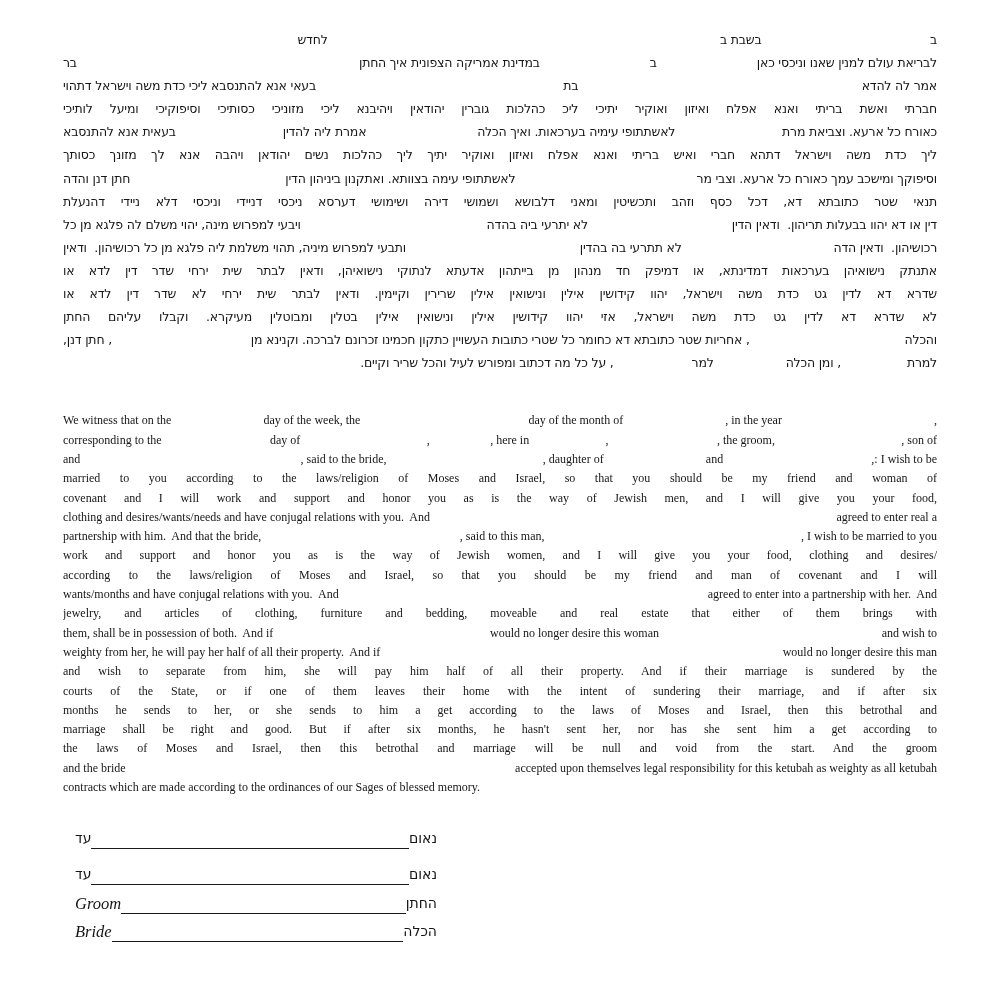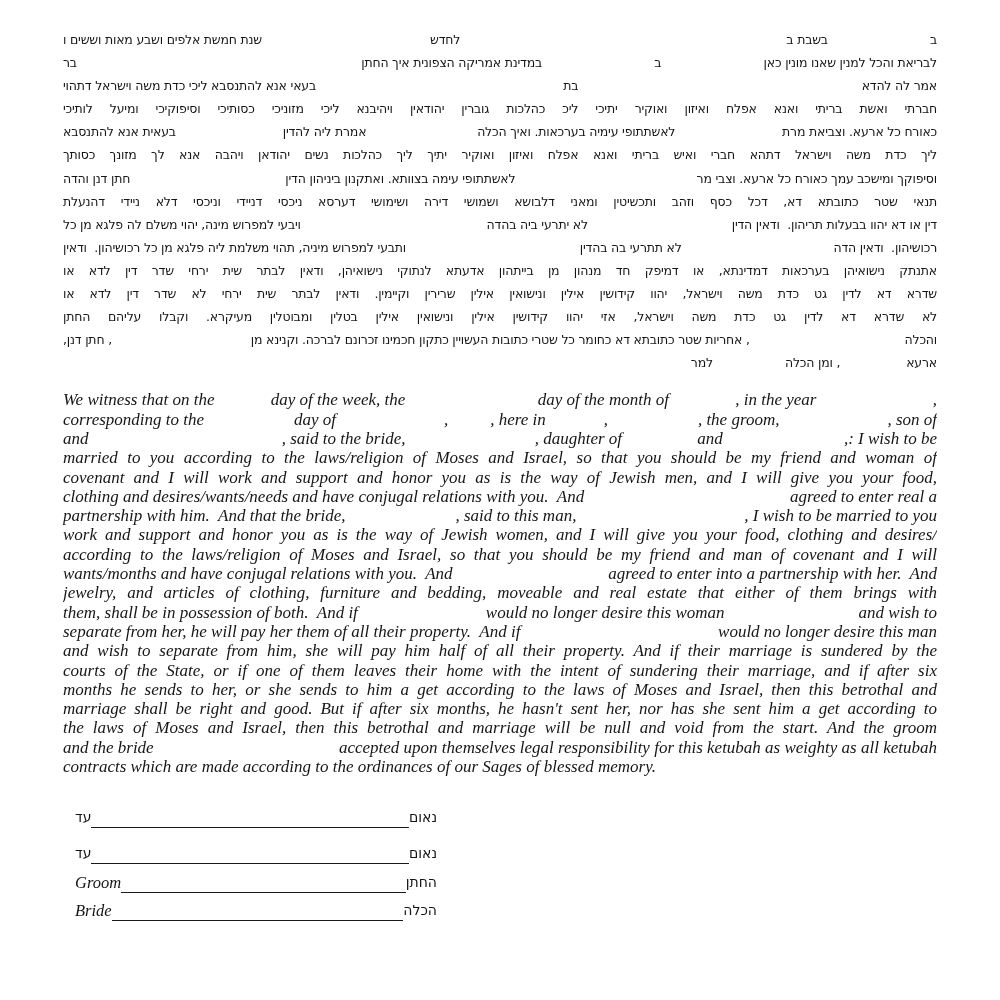--- a/index.html
+++ b/index.html
@@ -2,22 +2,22 @@
 <html><head>
 <meta charset="utf-8">
 <style>
   * { margin:0; padding:0; box-sizing:border-box; }
   html,body { width:1000px; height:1000px; background:#ffffff; overflow:hidden; }
   .page { position:absolute; left:63px; top:28px; width:874px; color:#161616; }
 
   .heb { direction:rtl; font-family:"DejaVu Sans",sans-serif; font-size:12.5px; letter-spacing:-0.2px; }
   .heb .line { height:23.1px; line-height:23.1px; }
 
-  .eng { margin-top:16px; font-family:"Liberation Serif","DejaVu Serif",serif;
-         font-style:italic; font-size:17px; }
+  .eng { margin-top:37px; font-family:"Liberation Serif","DejaVu Serif",serif;
+         font-size:12px; }
   .eng .line { height:19.3px; line-height:19.3px; }
 
   .line { overflow:hidden; }
   .gaps { display:flex; align-items:baseline; }
   .gaps .seg { white-space:pre; }
   .gaps .gap { display:inline-block; flex:1 1 auto; }
   .gaps.last .gap { flex:0 0 auto; }
   .plain { text-align:justify; text-align-last:justify; }
   .plain-last { text-align:left; }
 
@@ -37,24 +37,23 @@
 <div class="page">
 
   <div class="heb" dir="rtl">
     <div class="line gaps">
         <span class="seg">ב</span>
         <span class="gap" style="width: 72px;"></span>
         <span class="seg">בשבת ב</span>
         <span class="gap" style="width: 296px;"></span>
         <span class="seg">לחדש</span>
         <span class="gap" style="width: 138px;"></span>
-        <span class="seg">שנת חמשת אלפים ושבע מאות וששים ו</span>
-      </div>
-    <div class="line gaps">
-        <span class="seg">לבריאת והכל למנין שאנו מונין כאן</span>
+      </div>
+    <div class="line gaps">
+        <span class="seg">לבריאת עולם למנין שאנו וניכסי כאן</span>
         <span class="gap" style="width: 30px;"></span>
         <span class="seg">ב</span>
         <span class="gap" style="width: 40px;"></span>
         <span class="seg">במדינת אמריקה הצפונית איך החתן</span>
         <span class="gap" style="width: 212px;"></span>
         <span class="seg">בר</span>
       </div>
     <div class="line gaps">
         <span class="seg">אמר לה להדא</span>
         <span class="gap" style="width: 228px;"></span>
@@ -99,26 +98,27 @@
     <div class="line plain">שדרא דא לדין גט כדת משה וישראל, יהוו קידושין אילין ונישואין אילין שרירין וקיימין.  ודאין לבתר שית ירחי לא שדר דין לדא או</div>
     <div class="line plain">לא שדרא דא לדין גט כדת משה וישראל, אזי יהוו קידושין אילין ונישואין אילין בטלין ומבוטלין מעיקרא.   וקבלו עליהם החתן</div>
     <div class="line gaps">
         <span class="seg">והכלה</span>
         <span class="gap" style="width: 88px;"></span>
         <span class="seg">, אחריות שטר כתובתא דא כחומר כל שטרי כתובות העשויין כתקון חכמינו זכרונם לברכה. וקנינא מן</span>
         <span class="gap" style="width: 72px;"></span>
         <span class="seg">, חתן דנן,</span>
       </div>
     <div class="line gaps last">
-        <span class="seg">ארעא</span>
+        <span class="seg">למרת</span>
         <span class="gap" style="width: 66px;"></span>
         <span class="seg">, ומן הכלה</span>
         <span class="gap" style="width: 72px;"></span>
         <span class="seg">למר</span>
         <span class="gap" style="width: 78px;"></span>
+        <span class="seg">, על כל מה דכתוב ומפורש לעיל והכל שריר וקיים.</span>
       </div>
   </div>
 
   <div class="eng">
     <div class="line gaps">
         <span class="seg">We witness that on the</span>
         <span class="gap" style="width: 52px;"></span>
         <span class="seg">day of the week, the</span>
         <span class="gap" style="width: 128px;"></span>
         <span class="seg">day of the month of</span>
@@ -176,21 +176,21 @@
       </div>
     <div class="line plain">jewelry, and articles of clothing, furniture and bedding, moveable and real estate that either of them brings with</div>
     <div class="line gaps">
         <span class="seg">them, shall be in possession of both.  And if</span>
         <span class="gap" style="width: 106px;"></span>
         <span class="seg">would no longer desire this woman</span>
         <span class="gap" style="width: 112px;"></span>
         <span class="seg">and wish to</span>
       </div>
     <div class="line gaps">
-        <span class="seg">separate from her, he will pay her them of all their property.  And if</span>
+        <span class="seg">weighty from her, he will pay her half of all their property.  And if</span>
         <span class="gap" style="width: 118px;"></span>
         <span class="seg">would no longer desire this man</span>
       </div>
     <div class="line plain">and wish to separate from him, she will pay him half of all their property.  And if their marriage is sundered by the</div>
     <div class="line plain">courts of the State, or if one of them leaves their home with the intent of sundering their marriage, and if after six</div>
     <div class="line plain">months he sends to her, or she sends to him a get according to the laws of Moses and Israel, then this betrothal and</div>
     <div class="line plain">marriage shall be right and good.  But if after six months, he hasn't sent her, nor has she sent him a get according to</div>
     <div class="line plain">the laws of Moses and Israel, then this betrothal and marriage will be null and void from the start.  And the groom</div>
     <div class="line gaps">
         <span class="seg">and the bride</span>

